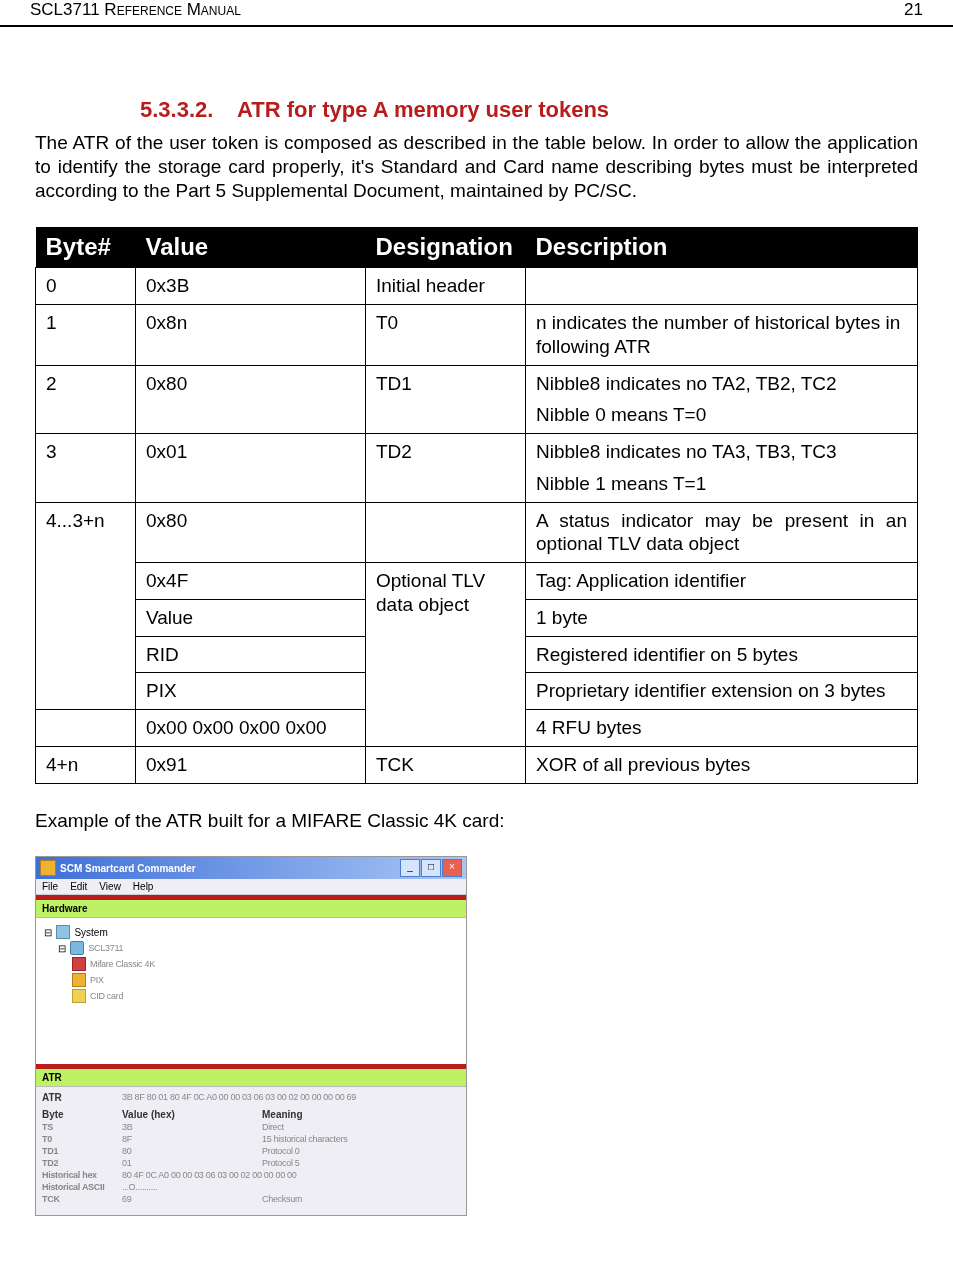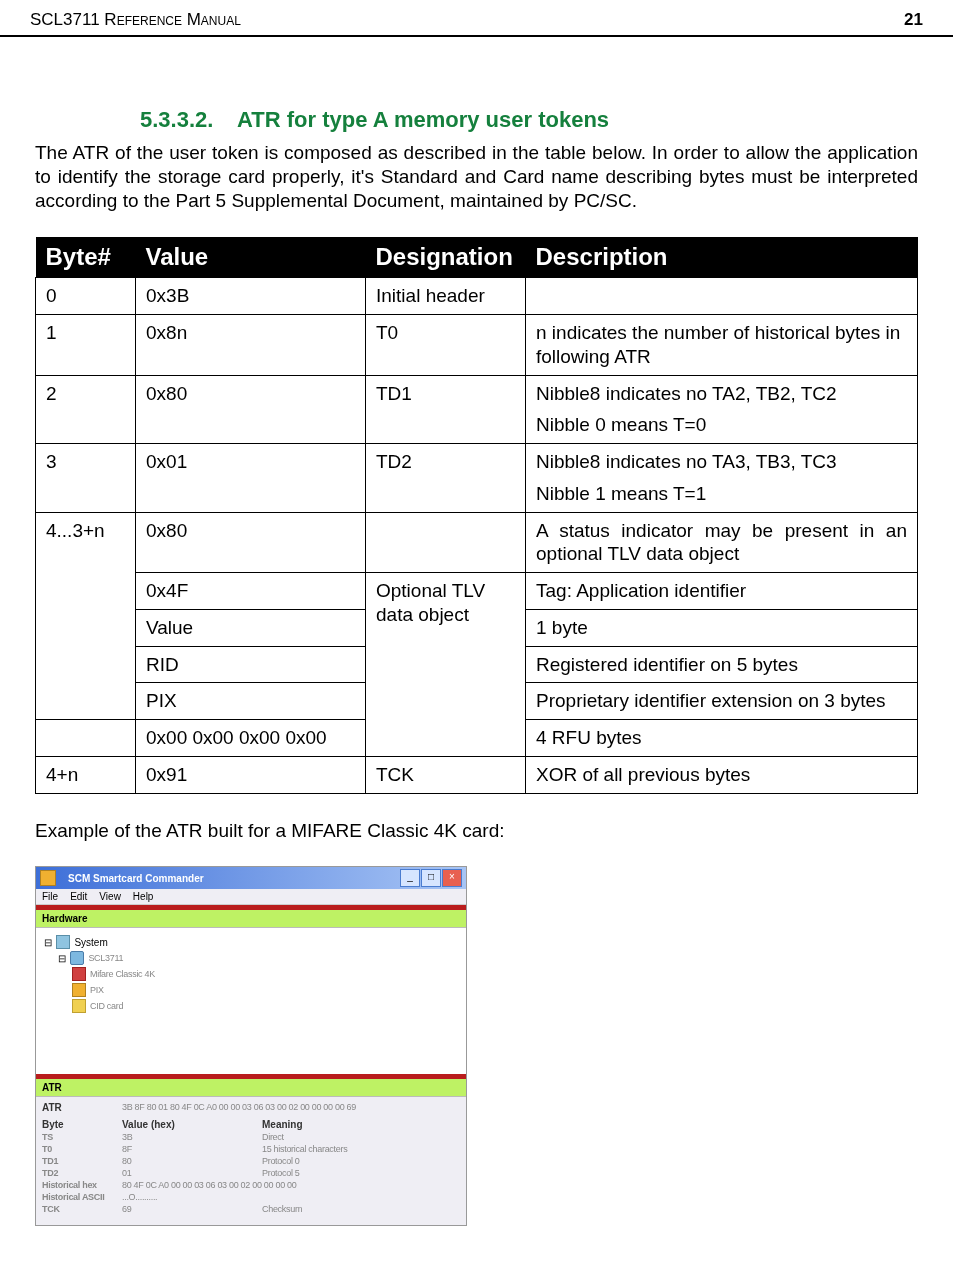--- a/index.html
+++ b/index.html
@@ -6,34 +6,34 @@
       font-family: Arial, sans-serif;
       margin: 0;
       padding: 0;
       background: white;
       width: 953px;
     }
     .page-header {
       display: flex;
       justify-content: space-between;
       font-size: 17px;
-      padding: 10px 30px 5px 30px;
+      padding: 0 30px 5px 30px;
       border-bottom: 2px solid black;
     }
     .page-header-left {
       font-variant: small-caps;
     }
     .page-header-right {
-      font-weight: bold;
+      font-weight: normal;
     }
     .content {
       padding: 20px 35px;
     }
     .section-heading {
-      color: #15803d;
+      color: #b91c1c;
       font-size: 22px;
       font-weight: bold;
       margin-top: 50px;
       margin-bottom: 8px;
       margin-left: 105px;
     }
     .body-text {
       font-size: 19px;
       text-align: justify;
       margin-bottom: 25px;
@@ -80,21 +80,21 @@
     .titlebar {
       background: linear-gradient(to right, #3d6fd8, #a8c5f5);
       padding: 2px 4px;
       display: flex;
       align-items: center;
       justify-content: space-between;
     }
     .titlebar-left {
       display: flex;
       align-items: center;
-      gap: 12px;
+      gap: 4px;
     }
     .titlebar-icon {
       width: 14px;
       height: 14px;
       background: #f0b030;
       border: 1px solid #b08020;
     }
     .titlebar-title {
       color: white;
       font-weight: bold;

